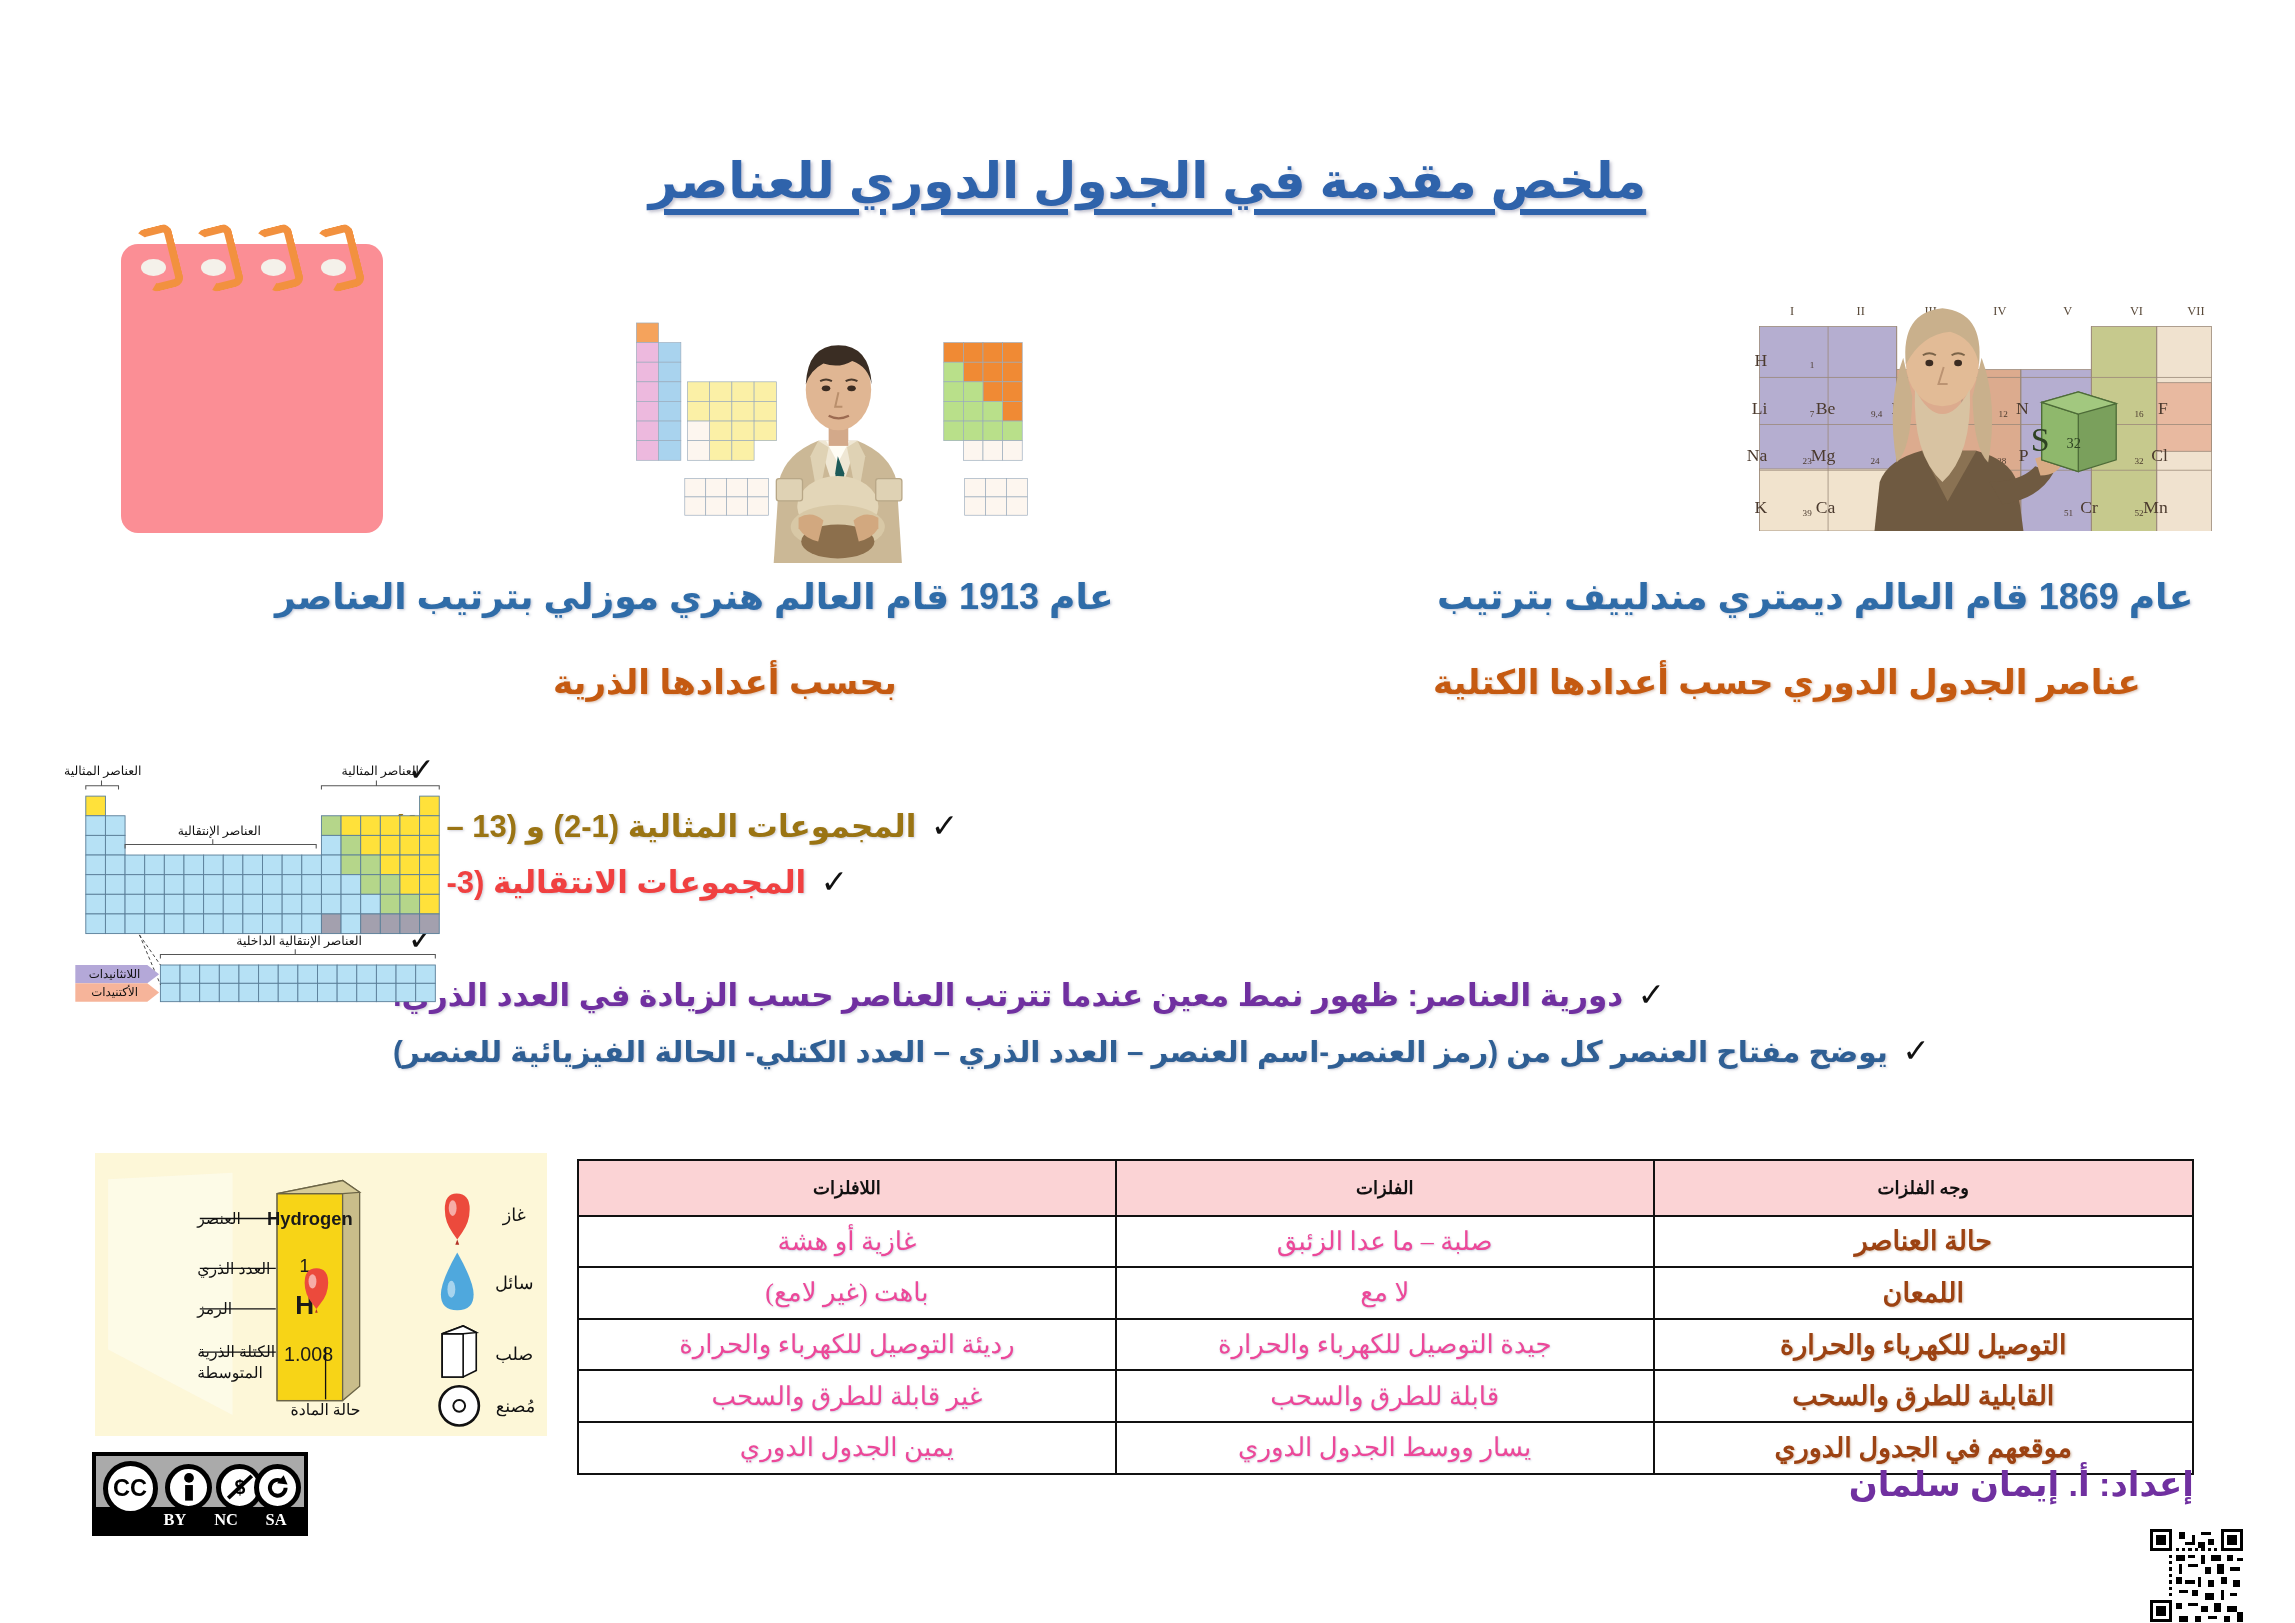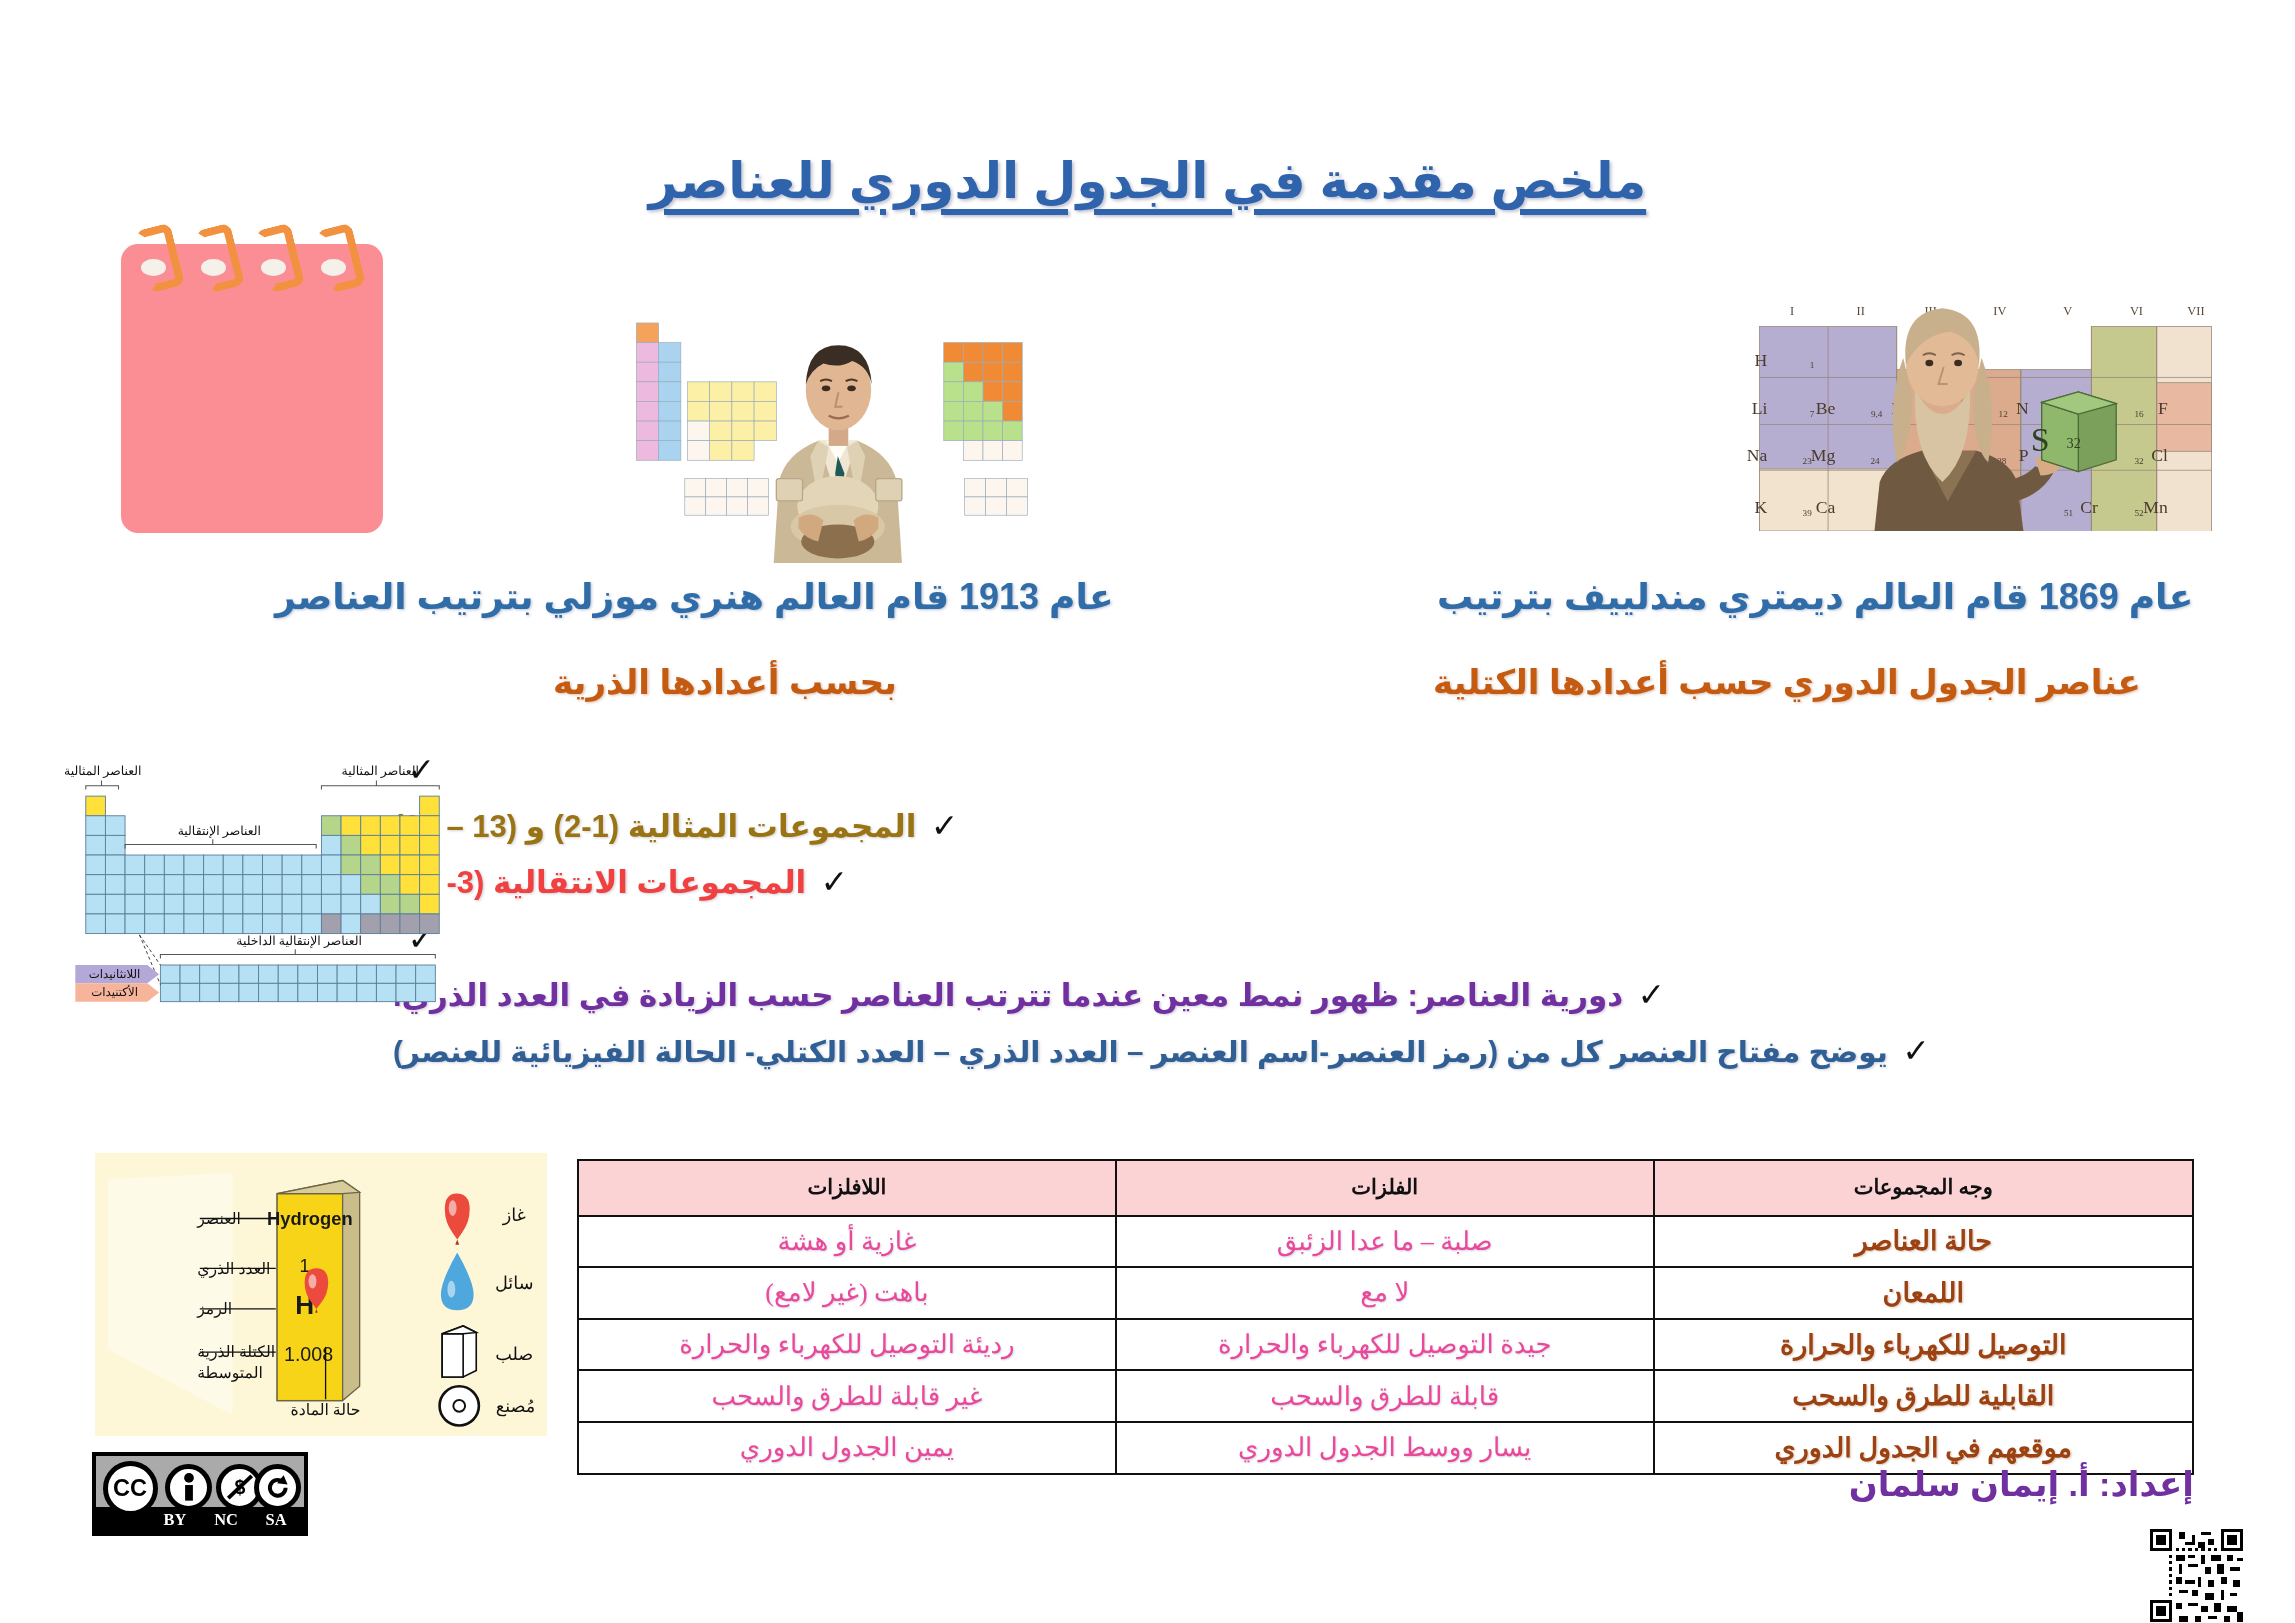--- a/index.html
+++ b/index.html
@@ -96,21 +96,21 @@
   #cmp-table{
     top:1159px;right:101px;width:1617px;border-collapse:collapse;
     direction:rtl;table-layout:fixed;
   }
   #cmp-table td,#cmp-table th{
     border:2px solid #111;text-align:center;vertical-align:middle;
     font-family:"Liberation Serif","DejaVu Serif",serif;
     height:47px;padding:1.3px 5.2px;
   }
   #cmp-table thead th{
-    background:#fbd3d5;font-size:21px;font-weight:bold;color:#111;height:51px;
+    background:#fbd3d5;font-size:18px;font-weight:bold;color:#111;height:51px;
   }
   .cmp-aspect{font-size:27px;font-weight:bold;color:#9c4212;text-shadow:1.3px 1.3px 2px rgba(170,130,100,.4);}
   .cmp-val{font-size:26px;color:#ec4899;font-weight:normal;text-shadow:0.7px 0.7px 2px rgba(150,160,190,.45);}
 
   
   #credit{
     top:1464px;right:101px;
     font-family:"Liberation Sans","DejaVu Sans",sans-serif;
     font-size:34px;font-weight:bold;color:#7030a0;white-space:nowrap;
   }
@@ -647,21 +647,21 @@
 </div>
 
 <table class="abs" id="cmp-table">
   <colgroup>
       <col style="width:33.4%">
       <col style="width:33.3%">
       <col style="width:33.3%">
     </colgroup>
   <thead>
     <tr>
-      <th>وجه المجموعات</th>
+      <th>وجه الفلزات</th>
       <th>الفلزات</th>
       <th>اللافلزات</th>
     </tr>
   </thead>
   <tbody>
     <tr>
       <td class="cmp-aspect">حالة العناصر</td>
       <td class="cmp-val">صلبة – ما عدا الزئبق</td>
       <td class="cmp-val">غازية أو هشة</td>
     </tr>

